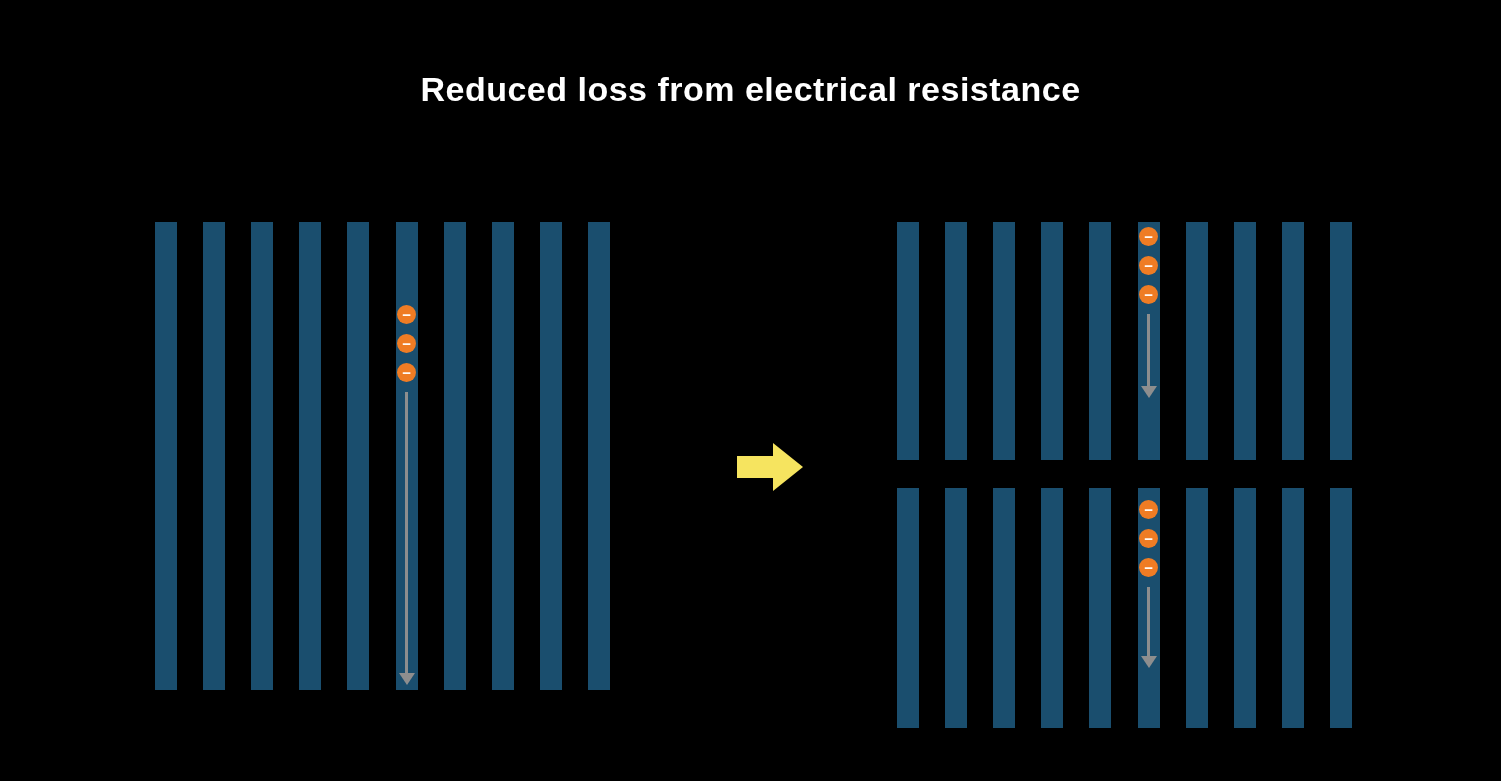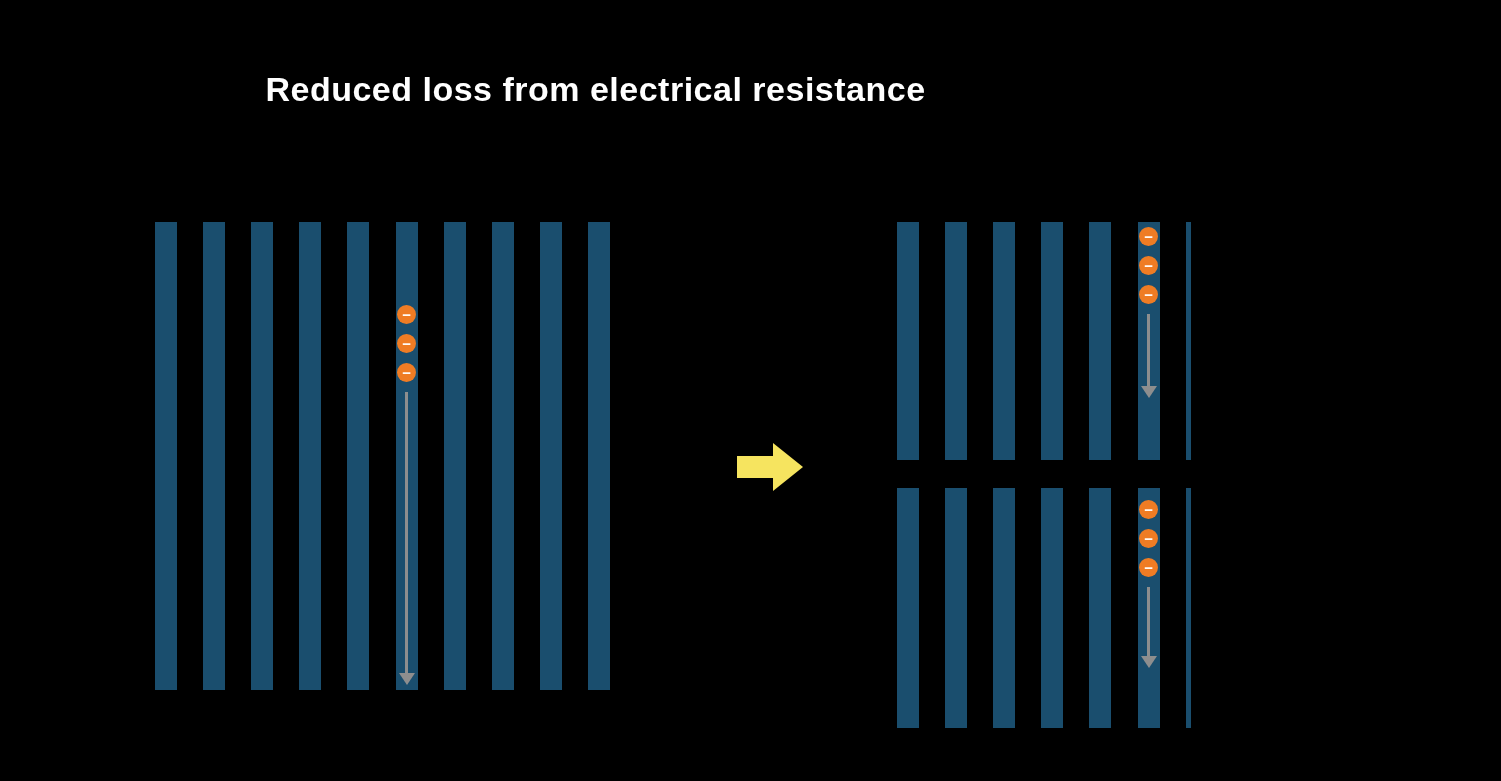--- a/index.html
+++ b/index.html
@@ -2,21 +2,21 @@
 <html style="--c-bg: #000000; --c-title: #ffffff; --c-bar: #1a4e6e; --c-electron: #ef7c24; --c-esym: #ffffff; --c-flow: #8e8e8e; --c-transform: #f6e45f;"><head>
 <meta charset="utf-8">
 <style>
   html, body {
     margin: 0;
     padding: 0;
     background: #000000;
   }
   .stage {
     position: relative;
-    width: 1191px;
+    width: 1501px;
     height: 781px;
     background: var(--c-bg, #000000);
     font-family: "Liberation Sans", sans-serif;
     overflow: hidden;
   }
   .title {
     position: absolute;
     top: 70px;
     left: 0;
     width: 100%;

